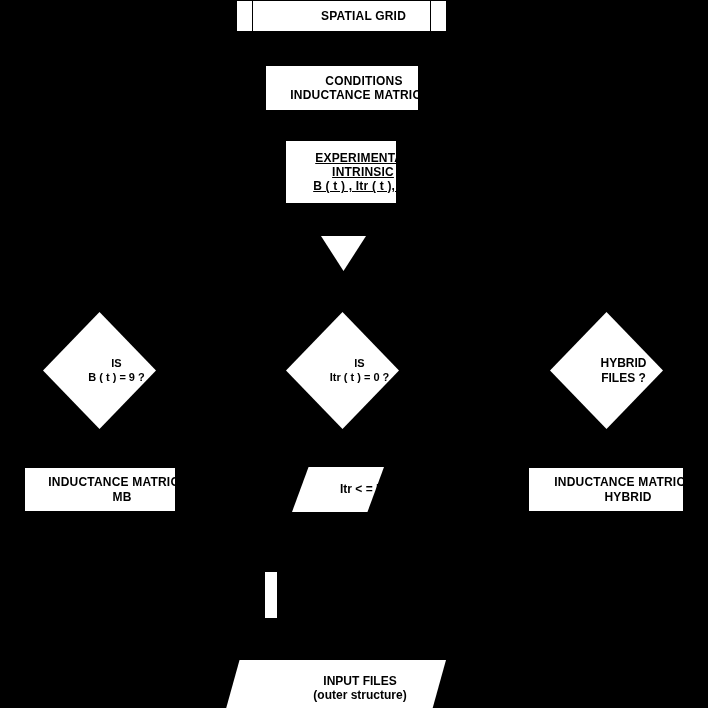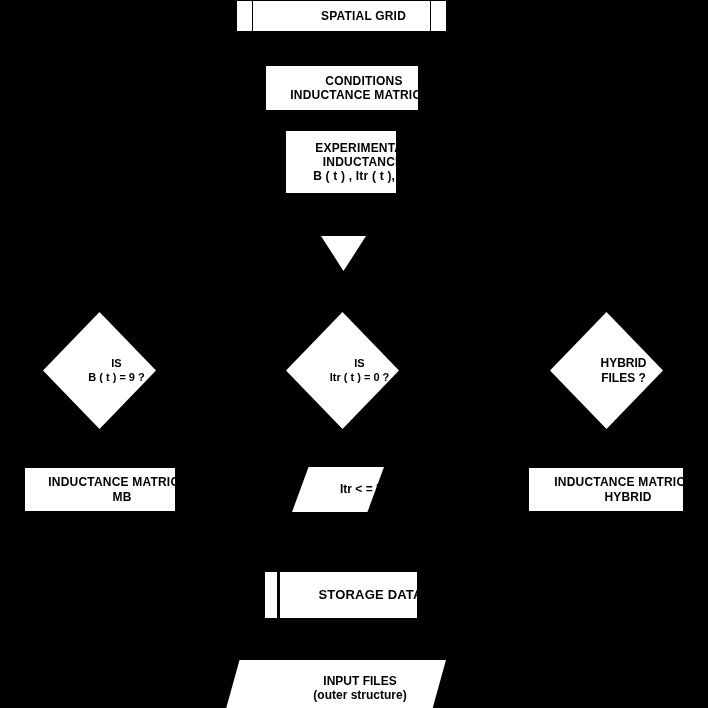--- a/index.html
+++ b/index.html
@@ -128,23 +128,23 @@
   <div class="node rect fs12" style="left:252px; top:0px; width:179px; height:32px;">
     <span class="line">SPATIAL GRID</span>
   </div>
   <div class="predef-bar" style="left:430px; top:0px; width:17px; height:32px;"></div>
 
   <div class="node rect fs12" style="left:265px; top:65px; width:154px; height:46px;">
     <span class="line">CONDITIONS</span>
     <span class="line">INDUCTANCE MATRICES</span>
   </div>
 
-  <div class="node rect fs12" style="left:285px; top:130px; width:112px; height:64px;">
+  <div class="node rect fs12" style="left:285px; top:140px; width:112px; height:64px;text-decoration:underline;">
     <span class="line">EXPERIMENTAL</span>
-    <span class="line">INDUCTANCE</span>
+    <span class="line">INTRINSIC</span>
     <span class="line">B ( t ) , Itr ( t ), ....</span>
   </div>
 
   <div class="tri" style="left:321px; top:236px; width:45px; height:35px;">
     <div class="tshape"></div>
   </div>
 
   <div class="diamond" style="left:43px; top:312px; width:113px; height:117px;">
     <div class="dshape"></div>
     <div class="dtext fs11">
@@ -180,23 +180,20 @@
       <span class="line">Itr &lt; = Ic</span>
     </div>
   </div>
 
   <div class="node rect fs12" style="left:528px; top:467px; width:156px; height:45px;">
     <span class="line">INDUCTANCE MATRICES</span>
     <span class="line">HYBRID</span>
   </div>
 
   <div class="predef-bar" style="left:264px; top:571px; width:14px; height:48px;"></div>
-  <div class="node rect fs13" style="left:279px; top:571px; width:139px; height:48px;">
-    <span class="line">STORAGE DATA</span>
-  </div>
 
   <div class="para" style="left:224px; top:660px; width:222px; height:56px;">
     <div class="pshape" style="clip-path: polygon(7% 0%, 100% 0%, 93% 100%, 0% 100%);"></div>
     <div class="ptext fs12">
       <span class="line">INPUT FILES</span>
       <span class="line">(outer structure)</span>
     </div>
   </div>
 
 </div>

